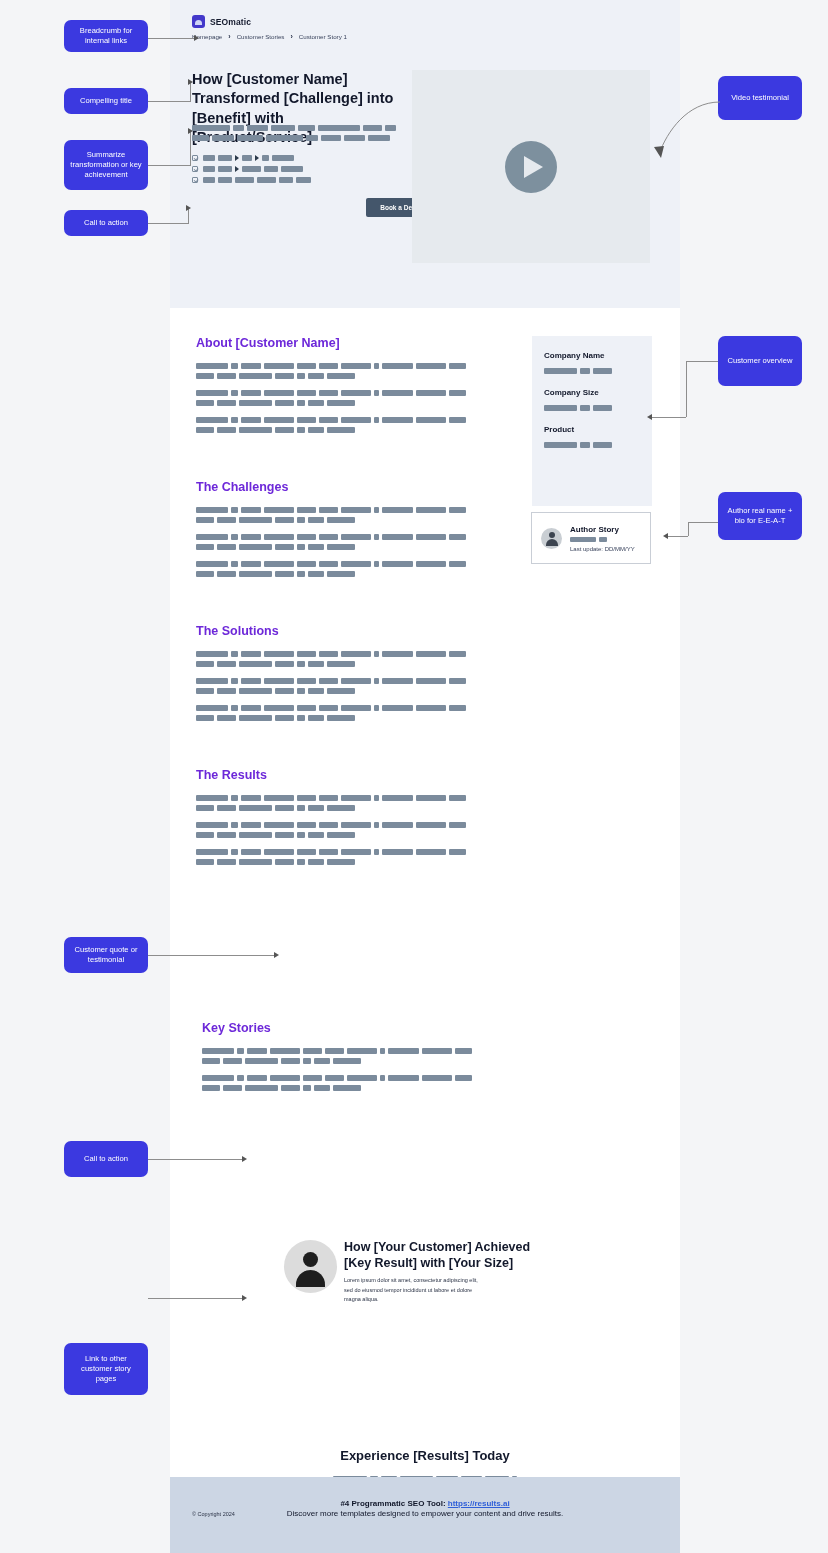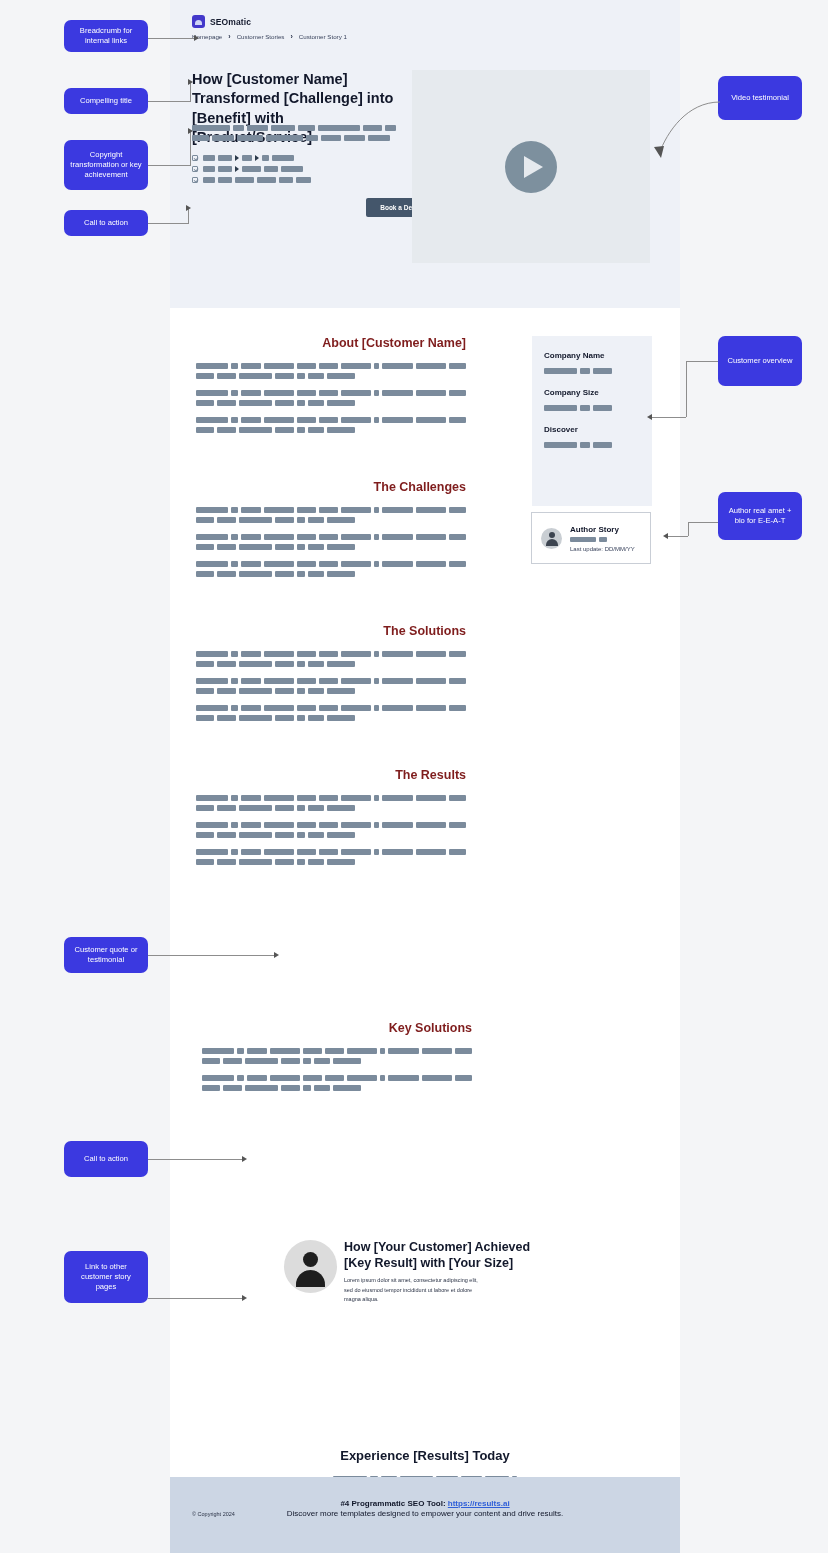--- a/index.html
+++ b/index.html
@@ -59,21 +59,21 @@
   .video {
     position: absolute; left: 242px; top: 70px; width: 238px; height: 193px;
     background: #e6eaee; display: flex; align-items: center; justify-content: center;
   }
   .play-outer { width: 52px; height: 52px; border-radius: 50%; background: #7d909e; display: flex; align-items: center; justify-content: center; }
   .play-tri { width: 0; height: 0; border-left: 19px solid #e6eaee; border-top: 11px solid transparent; border-bottom: 11px solid transparent; margin-left: 5px; }
 
   
   .content { position: absolute; left: 0; top: 308px; width: 510px; }
   .sec { position: absolute; left: 26px; width: 270px; }
-  .sec h2 { font-size: 12.5px; font-weight: 700; color: #7f1d1d; margin-bottom: 13px; text-align: right; }
+  .sec h2 { font-size: 12.5px; font-weight: 700; color: #6d28d9; margin-bottom: 13px; }
   .para { margin-bottom: 11px; }
 
   
   .rail-card {
     position: absolute; left: 362px; width: 120px; background: #eef1f7; padding: 15px 12px;
   }
   .rail-label { font-size: 8px; font-weight: 700; color: #12182b; margin-bottom: 8px; }
   .rail-bars { display: flex; gap: 3px; margin-bottom: 14px; }
 
   .author-card {
@@ -519,21 +519,21 @@
               <i class="bar" style="width:33px"></i>
               <i class="bar" style="width:19px"></i>
               <i class="bar" style="width:8px"></i>
               <i class="bar" style="width:16px"></i>
               <i class="bar" style="width:28px"></i>
             </div>
         </div>
       </div>
 
       <div class="sec" style="top:713px; left:32px">
-        <h2>Key Solutions</h2>
+        <h2>Key Stories</h2>
         <div class="para">
           <div class="barline">
               <i class="bar" style="width:33px"></i>
               <i class="bar" style="width:7px"></i>
               <i class="bar" style="width:20px"></i>
               <i class="bar" style="width:31px"></i>
               <i class="bar" style="width:19px"></i>
               <i class="bar" style="width:20px"></i>
               <i class="bar" style="width:30px"></i>
               <i class="bar" style="width:5px"></i>
@@ -583,21 +583,21 @@
             <i class="bar" style="width:33px"></i>
             <i class="bar" style="width:10px"></i>
             <i class="bar" style="width:19px"></i>
           </div>
         <div class="rail-label">Company Size</div>
         <div class="rail-bars">
             <i class="bar" style="width:33px"></i>
             <i class="bar" style="width:10px"></i>
             <i class="bar" style="width:19px"></i>
           </div>
-        <div class="rail-label">Discover</div>
+        <div class="rail-label">Product</div>
         <div class="rail-bars">
             <i class="bar" style="width:33px"></i>
             <i class="bar" style="width:10px"></i>
             <i class="bar" style="width:19px"></i>
           </div>
       </div>
 
       <div class="author-card" style="top:204px">
         <span class="avatar-sm"></span>
         <span>
@@ -655,21 +655,21 @@
 
   <div class="note" style="left:64px; top:20px; width:84px; height:32px">Breadcrumb for internal links</div>
   <div class="connector" style="left:148px; top:38px; width:48px"></div>
   <div class="arrow-r" style="left:194px; top:35px"></div>
 
   <div class="note" style="left:64px; top:88px; width:84px; height:26px">Compelling title</div>
   <div class="connector" style="left:148px; top:101px; width:42px"></div>
   <div class="vline" style="left:190px; top:82px; height:20px"></div>
   <div class="arrow-r" style="left:188px; top:79px"></div>
 
-  <div class="note" style="left:64px; top:140px; width:84px; height:50px">Copyright transformation or key achievement</div>
+  <div class="note" style="left:64px; top:140px; width:84px; height:50px">Summarize transformation or key achievement</div>
   <div class="connector" style="left:148px; top:165px; width:42px"></div>
   <div class="vline" style="left:190px; top:131px; height:35px"></div>
   <div class="arrow-r" style="left:188px; top:128px"></div>
 
   <div class="note" style="left:64px; top:210px; width:84px; height:26px">Call to action</div>
   <div class="connector" style="left:148px; top:223px; width:40px"></div>
   <div class="vline" style="left:188px; top:208px; height:16px"></div>
   <div class="arrow-r" style="left:186px; top:205px"></div>
 
   <div class="note" style="left:718px; top:76px; width:84px; height:44px">Video testimonial</div>
@@ -677,31 +677,31 @@
     <path d="M 75,6 C 42,6 22,36 14,58" stroke="#8d8d8d" stroke-width="1" fill="none"></path>
     <polygon points="16,62 9,51 19,50" fill="#555"></polygon>
   </svg>
 
   <div class="note" style="left:718px; top:336px; width:84px; height:50px">Customer overview</div>
   <div class="connector" style="left:686px; top:361px; width:32px"></div>
   <div class="vline" style="left:686px; top:361px; height:56px"></div>
   <div class="connector" style="left:652px; top:417px; width:34px"></div>
   <div class="arrow-l" style="left:647px; top:414px"></div>
 
-  <div class="note" style="left:718px; top:492px; width:84px; height:48px">Author real amet + bio for E-E-A-T</div>
+  <div class="note" style="left:718px; top:492px; width:84px; height:48px">Author real name + bio for E-E-A-T</div>
   <div class="connector" style="left:688px; top:522px; width:30px"></div>
   <div class="vline" style="left:688px; top:522px; height:14px"></div>
   <div class="connector" style="left:668px; top:536px; width:20px"></div>
   <div class="arrow-l" style="left:663px; top:533px"></div>
 
   <div class="note" style="left:64px; top:937px; width:84px; height:36px">Customer quote or testimonial</div>
   <div class="connector" style="left:148px; top:955px; width:128px"></div>
   <div class="arrow-r" style="left:274px; top:952px"></div>
 
   <div class="note" style="left:64px; top:1141px; width:84px; height:36px">Call to action</div>
   <div class="connector" style="left:148px; top:1159px; width:96px"></div>
   <div class="arrow-r" style="left:242px; top:1156px"></div>
 
-  <div class="note" style="left:64px; top:1251px; width:84px; height:52px">Link to other customer story pages</div>
+  <div class="note" style="left:64px; top:1343px; width:84px; height:52px">Link to other customer story pages</div>
   <div class="connector" style="left:148px; top:1298px; width:96px"></div>
   <div class="arrow-r" style="left:242px; top:1295px"></div>
 
 </div>
 
 </body></html>

